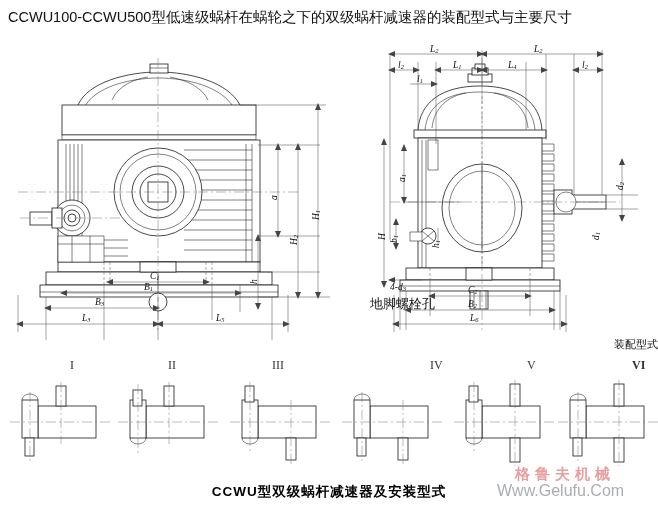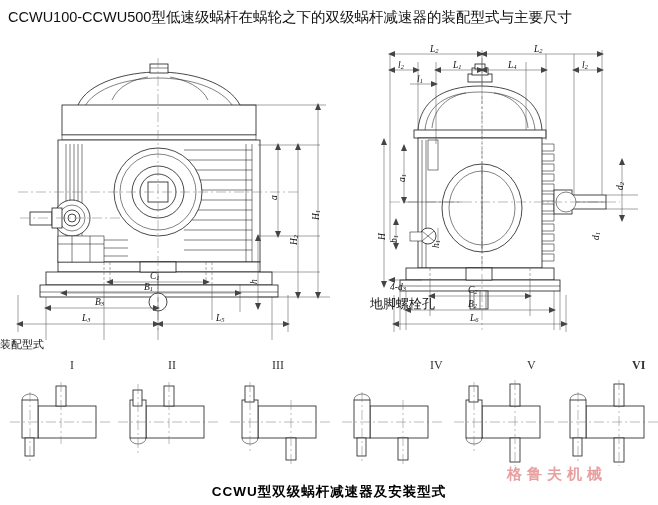--- a/index.html
+++ b/index.html
@@ -31,33 +31,33 @@
     position:absolute;font-size:13px;white-space:nowrap;
     font-family:"Liberation Sans","DejaVu Sans",sans-serif;color:#111;
   }
   .rn{
     position:absolute;font-size:12px;white-space:nowrap;
     font-family:"Liberation Serif","DejaVu Serif",serif;color:#333;
   }
 
   
   #assembly-caption{
-    position:absolute;left:0;top:337px;width:658px;text-align:left;
+    position:absolute;left:0;top:337px;width:658px;text-align:right;
     font-size:11px;font-family:"Liberation Sans","DejaVu Sans",sans-serif;color:#111;
   }
   #bottom-caption{
     position:absolute;left:0;top:483px;width:658px;text-align:center;
     font-size:13.5px;font-weight:bold;letter-spacing:1px;
     font-family:"Liberation Sans","DejaVu Sans",sans-serif;color:#000;
   }
 
   
   #watermark{position:absolute;left:497px;top:462px;width:160px;height:42px;}
   #watermark .wm-cn{
-    position:absolute;left:10px;top:3px;font-size:15px;letter-spacing:5px;
+    position:absolute;left:18px;top:3px;font-size:15px;letter-spacing:5px;
     color:#e79a9a;font-family:"Liberation Sans","DejaVu Sans",sans-serif;
     font-weight:bold;opacity:.95;
   }
   #watermark .wm-url{
     position:absolute;left:0px;top:20px;font-size:16px;
     color:#9aa0a6;font-family:"Liberation Sans","DejaVu Sans",sans-serif;
     opacity:.85;letter-spacing:0px;
   }
 
   svg{display:block;}
@@ -545,15 +545,16 @@
         <line x1="22" y1="14" x2="22" y2="84"></line>
         <line x1="63" y1="2" x2="63" y2="88"></line>
       </g>
     </svg>
   </div>
 
   <div id="bottom-caption">CCWU型双级蜗杆减速器及安装型式</div>
 
   <div id="watermark">
     <span class="wm-cn">格鲁夫机械</span>
+    <span class="wm-url">Www.Gelufu.Com</span>
   </div>
 
 </div>
 
 </body></html>

